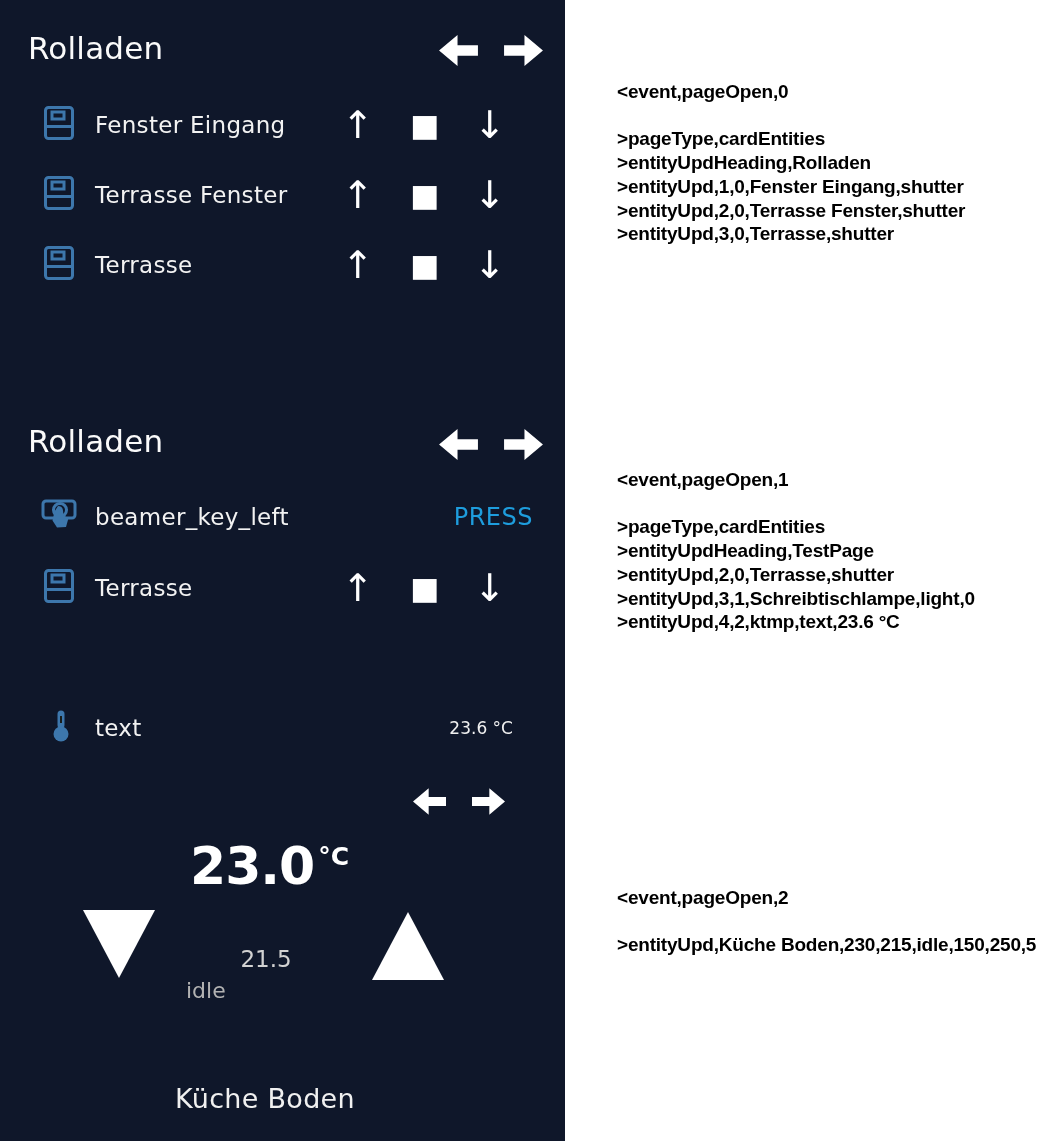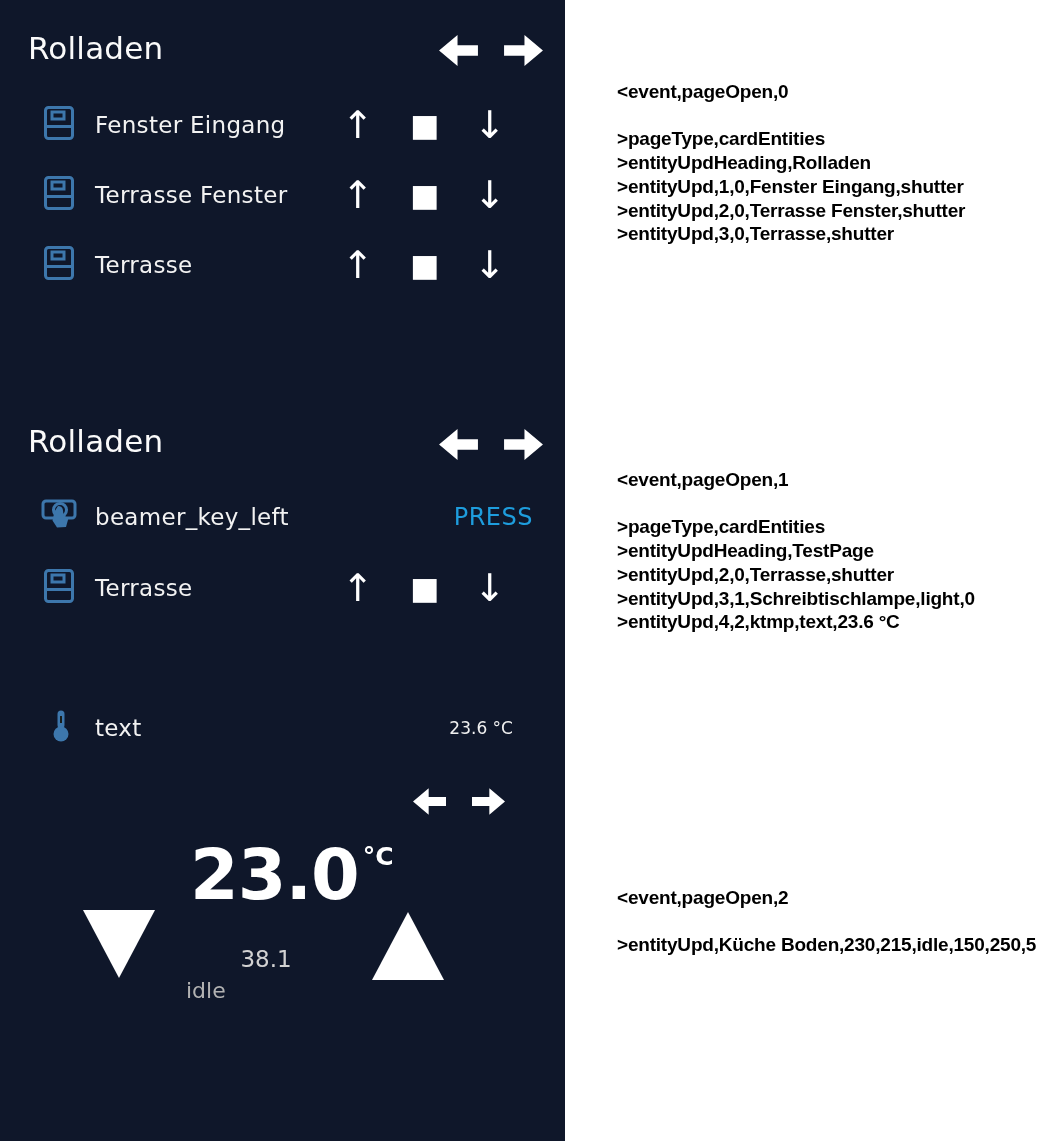--- a/index.html
+++ b/index.html
@@ -47,21 +47,21 @@
   .toggle{
     position:absolute;right:42px;top:50%;transform:translateY(-50%);
     width:58px;height:26px;border-radius:13px;background:#4d4d4d;cursor:pointer;
   }
   .toggle .knob{
     position:absolute;left:-2px;top:-2px;width:30px;height:30px;border-radius:50%;
     background:#9d9d9d;
   }
   
   .temp-wrap{position:absolute;left:190px;top:840px;display:flex;align-items:flex-start;}
-  .temp-big{font-size:70px;font-weight:bold;color:#ffffff;line-height:1;letter-spacing:-1px;text-align:right;}
+  .temp-big{font-size:52px;font-weight:bold;color:#ffffff;line-height:1;letter-spacing:-1px;text-align:right;}
   .temp-unit{font-size:25px;font-weight:bold;color:#ffffff;margin-left:4px;margin-top:2px;}
   .temp-target{position:absolute;left:186px;width:160px;top:946px;text-align:center;
     font-size:23px;color:#d2d2d2;}
   .temp-state{position:absolute;left:186px;width:160px;top:978px;
     font-size:22px;color:#b2b2b2;}
   .tri{position:absolute;cursor:pointer;}
   .tri svg{display:block;}
   .thermo-title{position:absolute;left:0;width:530px;top:1083px;text-align:center;
     font-size:27px;color:#f0f0f0;letter-spacing:.3px;}
   
@@ -216,22 +216,23 @@
     <svg width="72" height="68" viewBox="0 0 72 68">
         <polygon points="0,0 72,0 36,68" fill="#ffffff"></polygon>
       </svg>
   </span>
   <span class="tri" style="left:372px;top:912px">
     <svg width="72" height="68" viewBox="0 0 72 68">
         <polygon points="36,0 72,68 0,68" fill="#ffffff"></polygon>
       </svg>
   </span>
 
-  <div class="temp-target">38.1</div>
+  <div class="temp-target">21.5</div>
   <div class="temp-state">idle</div>
+  <div class="thermo-title">Küche Boden</div>
 
 </div>
 
 <div class="log-block" style="top:80px">
   <div class="log-header">&lt;event,pageOpen,0</div>
   <div>&gt;pageType,cardEntities</div>
   <div>&gt;entityUpdHeading,Rolladen</div>
   <div>&gt;entityUpd,1,0,Fenster Eingang,shutter</div>
   <div>&gt;entityUpd,2,0,Terrasse Fenster,shutter</div>
   <div>&gt;entityUpd,3,0,Terrasse,shutter</div>

